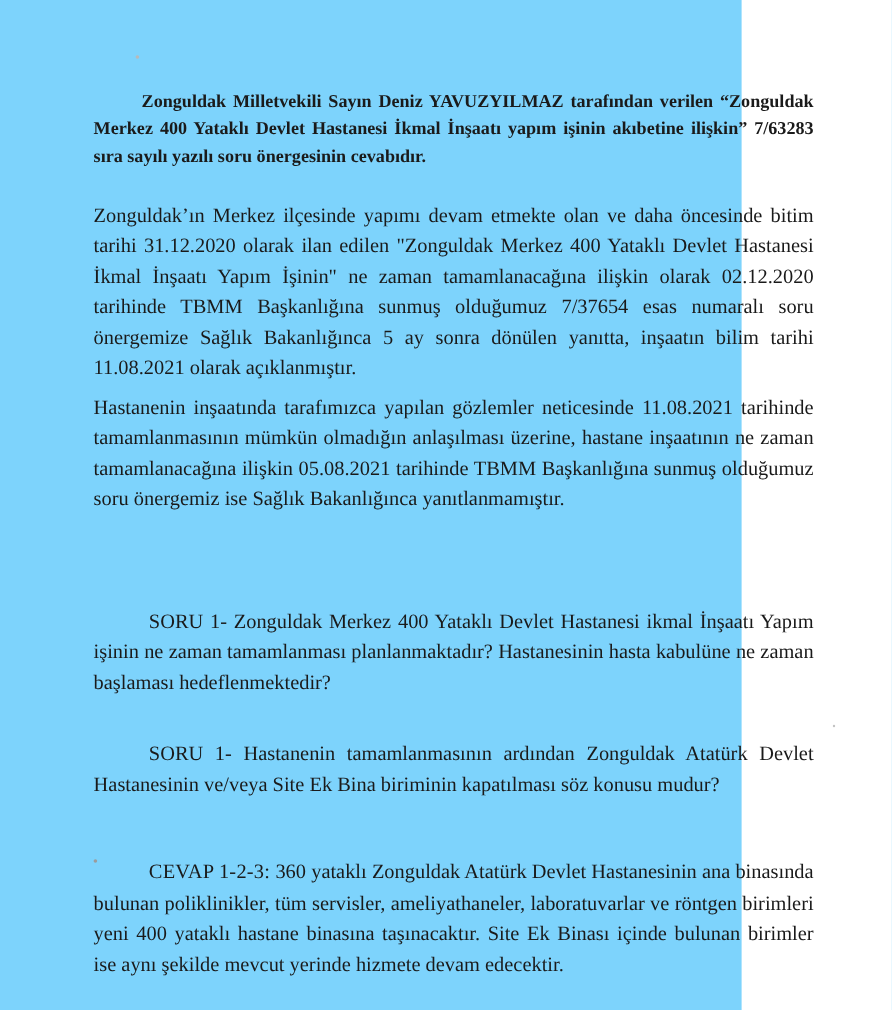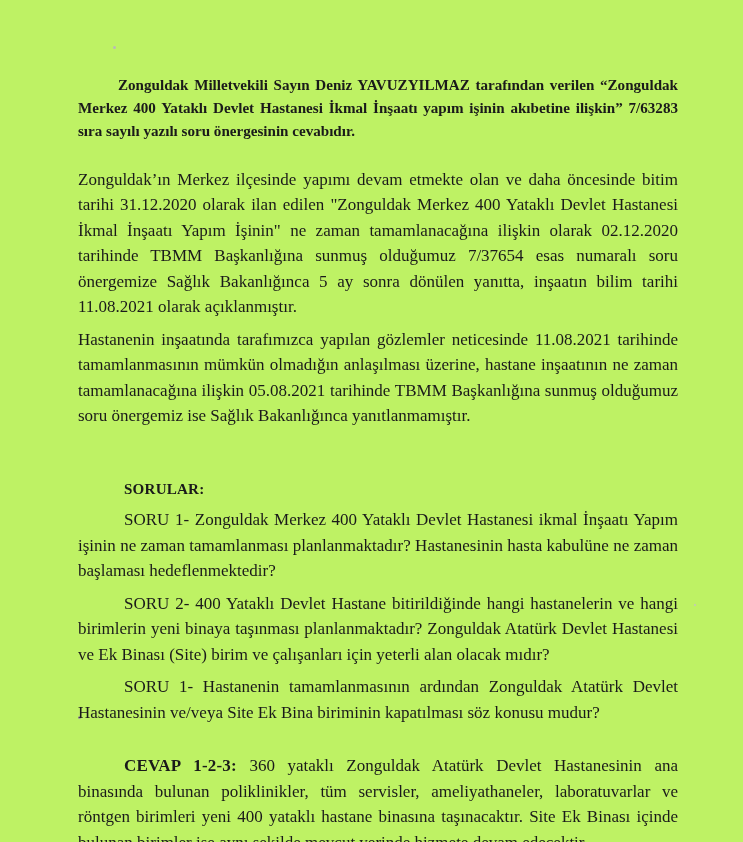--- a/index.html
+++ b/index.html
@@ -9,23 +9,23 @@
   }
   body {
     width: 743px;
     height: 842px;
     overflow: hidden;
     font-family: "Liberation Serif", serif;
     color: #1a1a1a;
   }
   .page {
     position: relative;
-    width: 743px;
+    width: 618px;
     height: 842px;
-    background: #bef264;
+    background: #7dd3fc;
   }
   .speck {
     position: absolute;
     background: #b9b9b9;
     border-radius: 50%;
   }
   .speck-a { left: 113px; top: 46px; width: 3px; height: 3px; }
   .speck-b { left: 78px; top: 716px; width: 3px; height: 3px; background: #9c9c9c; }
   .speck-c { left: 694px; top: 604px; width: 2px; height: 2px; background: #c3c3c3; }
 
@@ -47,36 +47,37 @@
 
   .para {
     font-size: 17px;
     line-height: 1.5;
     text-align: justify;
     margin: 0;
     text-indent: 0;
   }
   .para.indent-lg {
     text-indent: 46px;
+    margin-top: 20px;
   }
 
   .gap-sm { height: 7px; }
   .gap-xl { height: 28px; }
 
   .heading {
     font-weight: bold;
     font-size: 15.1px;
     line-height: 1.5;
     margin: 0;
     text-indent: 46px;
     letter-spacing: 0.2px;
   }
 
   .answer-label {
-    font-weight: bold;
+    font-weight: normal;
     letter-spacing: 0.2px;
   }
 
   .q-label { }
 </style>
 </head>
 <body>
 
 <div class="page">
 
@@ -90,26 +91,24 @@
 
     <p class="para">Zonguldak’ın Merkez ilçesinde yapımı devam etmekte olan ve daha öncesinde bitim tarihi 31.12.2020 olarak ilan edilen "Zonguldak Merkez 400 Yataklı Devlet Hastanesi İkmal İnşaatı Yapım İşinin" ne zaman tamamlanacağına ilişkin olarak 02.12.2020 tarihinde TBMM Başkanlığına sunmuş olduğumuz 7/37654 esas numaralı soru önergemize Sağlık Bakanlığınca 5 ay sonra dönülen yanıtta, inşaatın bilim tarihi 11.08.2021 olarak açıklanmıştır.</p>
     <div class="gap-sm"></div>
     <p class="para">Hastanenin inşaatında tarafımızca yapılan gözlemler neticesinde 11.08.2021 tarihinde tamamlanmasının mümkün olmadığın anlaşılması üzerine, hastane inşaatının ne zaman tamamlanacağına ilişkin 05.08.2021 tarihinde TBMM Başkanlığına sunmuş olduğumuz soru önergemiz ise Sağlık Bakanlığınca yanıtlanmamıştır.</p>
     <div class="gap-sm"></div>
     <div class="gap-sm"></div>
     <div class="gap-sm"></div>
 
     <div class="gap-xl"></div>
 
-    <p class="heading">SORULAR:</p>
 
     <div class="gap-sm"></div>
     <p class="para indent-lg q-label">SORU 1- Zonguldak Merkez 400 Yataklı Devlet Hastanesi ikmal İnşaatı Yapım işinin ne zaman tamamlanması planlanmaktadır? Hastanesinin hasta kabulüne ne zaman başlaması hedeflenmektedir?</p>
     <div class="gap-sm"></div>
-    <p class="para indent-lg q-label">SORU 2- 400 Yataklı Devlet Hastane bitirildiğinde hangi hastanelerin ve hangi birimlerin yeni binaya taşınması planlanmaktadır? Zonguldak Atatürk Devlet Hastanesi ve Ek Binası (Site) birim ve çalışanları için yeterli alan olacak mıdır?</p>
     <div class="gap-sm"></div>
     <p class="para indent-lg q-label">SORU 1- Hastanenin tamamlanmasının ardından Zonguldak Atatürk Devlet Hastanesinin ve/veya Site Ek Bina biriminin kapatılması söz konusu mudur?</p>
 
     <div class="gap-xl"></div>
 
     <p class="para indent-lg"><span class="answer-label">CEVAP 1-2-3:</span><span> 360 yataklı Zonguldak Atatürk Devlet Hastanesinin ana binasında bulunan poliklinikler, tüm servisler, ameliyathaneler, laboratuvarlar ve röntgen birimleri yeni 400 yataklı hastane binasına taşınacaktır. Site Ek Binası içinde bulunan birimler ise aynı şekilde mevcut yerinde hizmete devam edecektir.</span></p>
 
   </div>
 </div>
 

